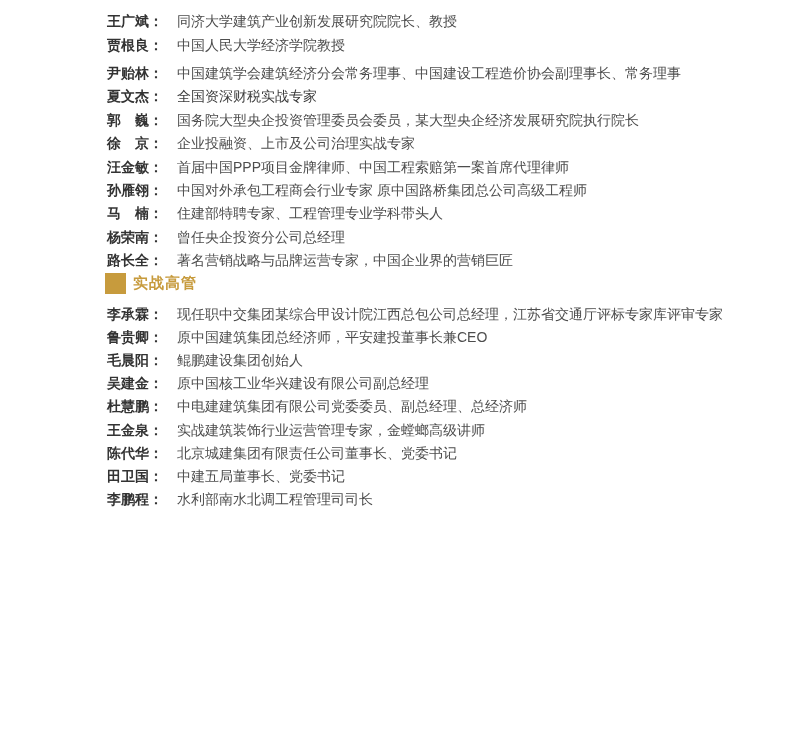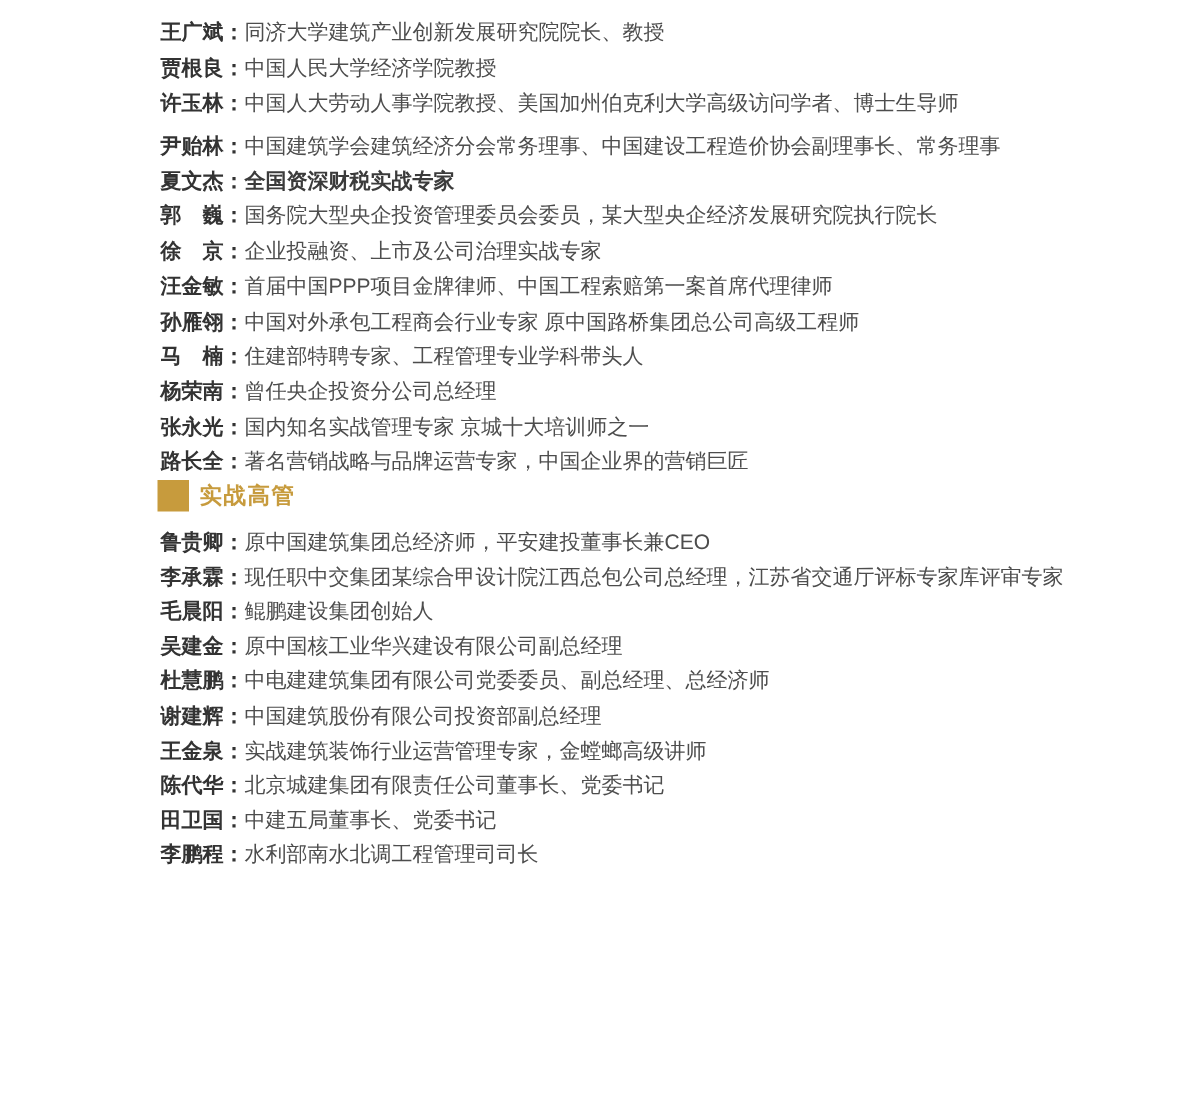--- a/index.html
+++ b/index.html
@@ -31,22 +31,23 @@
   }
   .list-industry .row{line-height:23.4px;}
   .list-executive .row{line-height:23.2px;}
   .nm{
     font-weight:700;
     color:var(--name-color);
   }
   .ds{
     font-weight:400;
     color:var(--desc-color);
+    margin-left:14px;
   }
-  .bold-desc .ds{font-weight:700;color:#3b3b3b;}
+  .bold-desc .ds{font-weight:400;color:#3b3b3b;}
   .sec-header{
     display:flex;
     align-items:center;
     height:21px;
   }
   .sec-header .marker{
     width:21px;height:21px;
     display:inline-block;
     flex:0 0 auto;
   }
@@ -67,49 +68,46 @@
 </style>
 </head>
 <body>
 
 <div class="page">
   <div class="content">
 
     <div class="list-intro">
       <div class="row"><span class="nm">王广斌：</span><span class="ds">同济大学建筑产业创新发展研究院院长、教授</span></div>
       <div class="row"><span class="nm">贾根良：</span><span class="ds">中国人民大学经济学院教授</span></div>
-      <div class="row"><span class="nm">许玉林：</span><span class="ds">中国人大劳动人事学院教授、美国加州伯克利大学高级访问学者、博士生导师</span></div>
     </div>
 
 
     <div class="list-industry">
       <div class="row"><span class="nm">尹贻林：</span><span class="ds">中国建筑学会建筑经济分会常务理事、中国建设工程造价协会副理事长、常务理事</span></div>
       <div class="row bold-desc"><span class="nm">夏文杰：</span><span class="ds">全国资深财税实战专家</span></div>
       <div class="row"><span class="nm">郭　巍：</span><span class="ds">国务院大型央企投资管理委员会委员，某大型央企经济发展研究院执行院长</span></div>
       <div class="row"><span class="nm">徐　京：</span><span class="ds">企业投融资、上市及公司治理实战专家</span></div>
       <div class="row"><span class="nm">汪金敏：</span><span class="ds">首届中国PPP项目金牌律师、中国工程索赔第一案首席代理律师</span></div>
       <div class="row"><span class="nm">孙雁翎：</span><span class="ds">中国对外承包工程商会行业专家 原中国路桥集团总公司高级工程师</span></div>
       <div class="row"><span class="nm">马　楠：</span><span class="ds">住建部特聘专家、工程管理专业学科带头人</span></div>
       <div class="row"><span class="nm">杨荣南：</span><span class="ds">曾任央企投资分公司总经理</span></div>
-      <div class="row"><span class="nm">张永光：</span><span class="ds">国内知名实战管理专家 京城十大培训师之一</span></div>
       <div class="row"><span class="nm">路长全：</span><span class="ds">著名营销战略与品牌运营专家，中国企业界的营销巨匠</span></div>
     </div>
 
     <div class="sec-header hdr-executive">
       <span class="marker executive"></span>
       <span class="sec-title executive-t">实战高管</span>
     </div>
 
     <div class="list-executive">
+      <div class="row"><span class="nm">李承霖：</span><span class="ds">现任职中交集团某综合甲设计院江西总包公司总经理，江苏省交通厅评标专家库评审专家</span></div>
       <div class="row"><span class="nm">鲁贵卿：</span><span class="ds">原中国建筑集团总经济师，平安建投董事长兼CEO</span></div>
-      <div class="row"><span class="nm">李承霖：</span><span class="ds">现任职中交集团某综合甲设计院江西总包公司总经理，江苏省交通厅评标专家库评审专家</span></div>
       <div class="row"><span class="nm">毛晨阳：</span><span class="ds">鲲鹏建设集团创始人</span></div>
       <div class="row"><span class="nm">吴建金：</span><span class="ds">原中国核工业华兴建设有限公司副总经理</span></div>
       <div class="row"><span class="nm">杜慧鹏：</span><span class="ds">中电建建筑集团有限公司党委委员、副总经理、总经济师</span></div>
-      <div class="row"><span class="nm">谢建辉：</span><span class="ds">中国建筑股份有限公司投资部副总经理</span></div>
       <div class="row"><span class="nm">王金泉：</span><span class="ds">实战建筑装饰行业运营管理专家，金螳螂高级讲师</span></div>
       <div class="row"><span class="nm">陈代华：</span><span class="ds">北京城建集团有限责任公司董事长、党委书记</span></div>
       <div class="row"><span class="nm">田卫国：</span><span class="ds">中建五局董事长、党委书记</span></div>
       <div class="row"><span class="nm">李鹏程：</span><span class="ds">水利部南水北调工程管理司司长</span></div>
     </div>
 
   </div>
 </div>
 
 </body></html>

